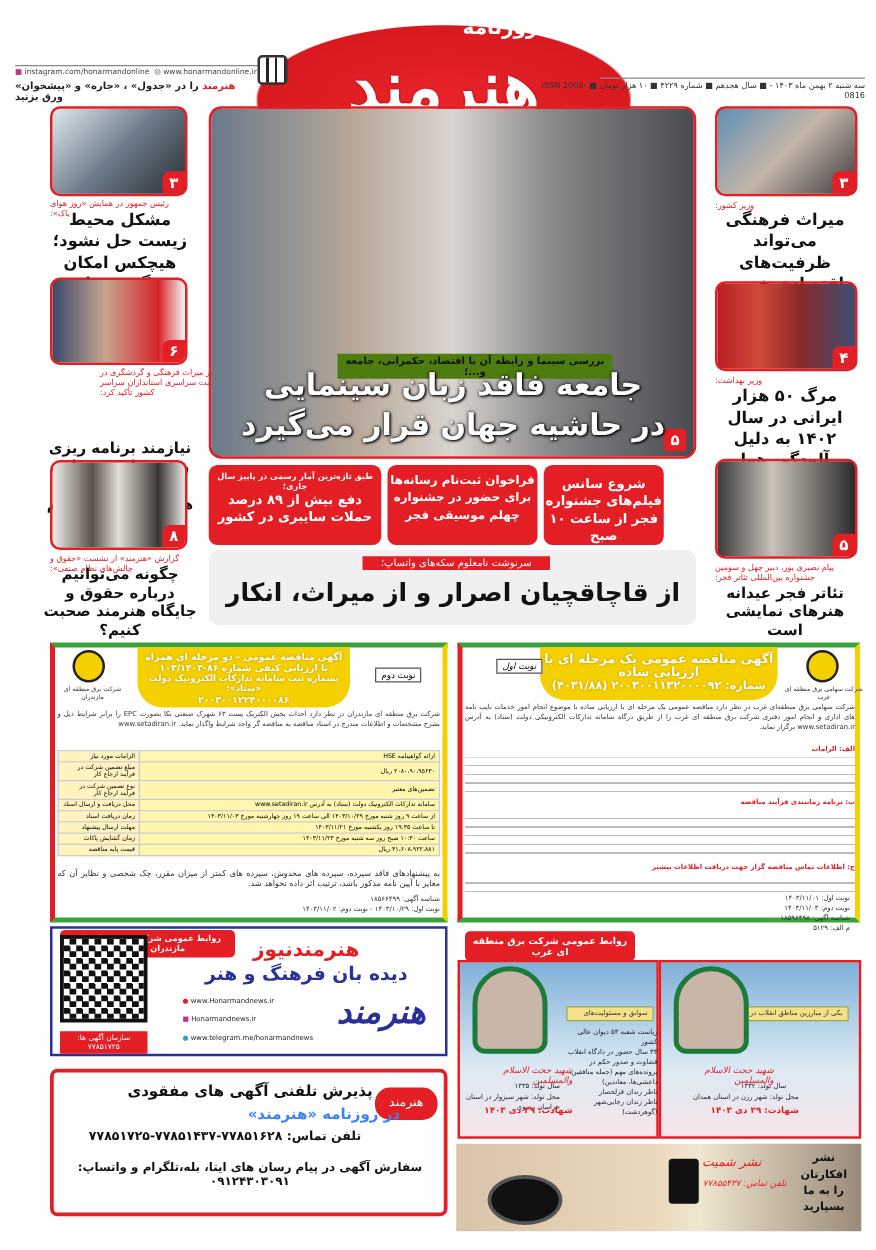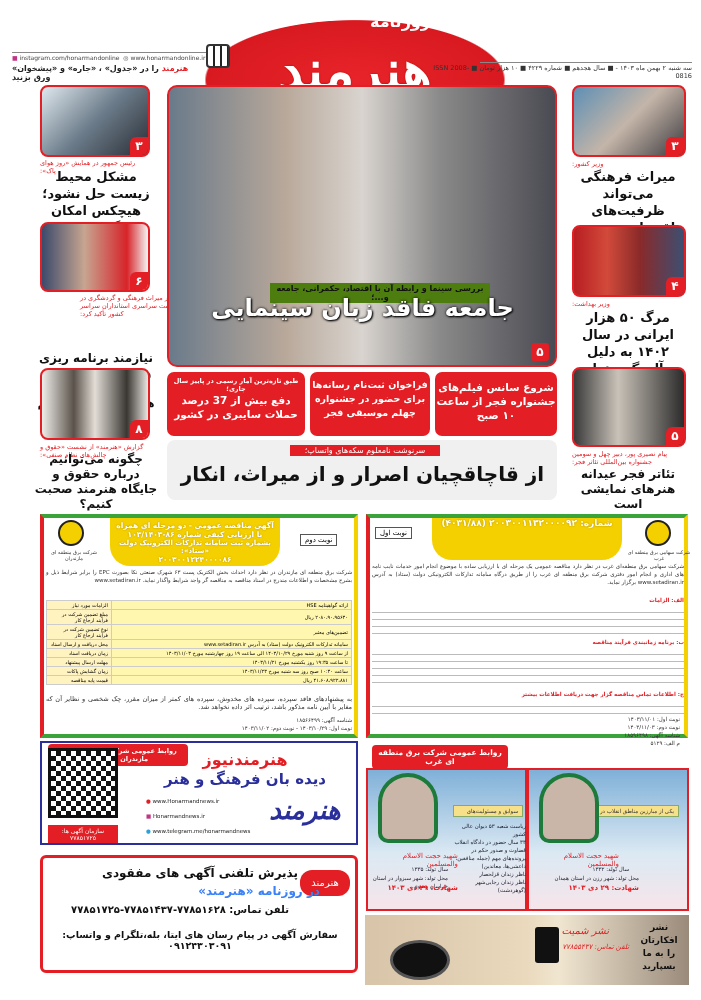--- a/index.html
+++ b/index.html
@@ -56,21 +56,21 @@
   
   .lost { left: 40px; top: 855px; width: 318px; height: 118px; border: 3px solid #e31e24; border-radius: 6px; }
   .lost-t1 { left: 80px; top: 866px; width: 240px; font-size: 12px; font-weight: bold; text-align: center; color: #111; }
   .lost-t2 { left: 80px; top: 884px; width: 240px; font-size: 12px; font-weight: bold; color: #3b82f6; }
   .lost-phones { left: 55px; top: 904px; width: 250px; font-size: 10px; font-weight: bold; text-align: center; color: #111; }
   .lost-wa { left: 45px; top: 929px; width: 310px; font-size: 9.5px; font-weight: bold; text-align: center; color: #111; }
   .lost-logo { left: 300px; top: 870px; width: 50px; height: 26px; background: #e31e24; border-radius: 12px; color: #fff; font-size: 10px; text-align: center; line-height: 26px; }
   
   .poster { position: absolute; top: 768px; height: 143px; border: 2px solid #e31e24; background: linear-gradient(180deg,#7fb0d8 0%,#dbe9f3 60%,#f7e5ea 100%); }
   .poster .frame { position: absolute; top: 20px; width: 60px; height: 70px; border: 4px solid #1d7a3a; border-radius: 30px 30px 10px 10px; background: #c9b6a8; }
-  .poster .name { position: absolute; font-size: 7px; color: #e31e24; }
+  .poster .name { position: absolute; font-size: 7px; color: #e31e24; font-style: italic; }
   .poster .info { position: absolute; font-size: 5.5px; color: #223; line-height: 8px; text-align: right; }
   .poster .caption { position: absolute; background: #f7e08a; border: 1px solid #8a6; font-size: 5.5px; padding: 2px 4px; color: #333; }
   .poster .date { position: absolute; font-size: 7px; font-weight: bold; color: #e31e24; }
   
   .pub { left: 365px; top: 915px; width: 324px; height: 70px; background: linear-gradient(90deg,#d8c4a8 0%,#ead9bd 50%,#f0e6d0 60%,#9a8a7a 100%); }
 </style>
 </head>
 <body>
 
 <div class="abs masthead-bg"></div>
@@ -124,42 +124,44 @@
 </div>
 <div class="kicker" style="left:40px;top:443px;width:110px;">گزارش «هنرمند» از نشست «حقوق و چالش‌های نظام صنفی»:</div>
 <div class="side-title" style="left:34px;top:452px;width:124px;font-size:12px;line-height:15px;">چگونه می‌توانیم درباره حقوق و جایگاه هنرمند صحبت کنیم؟</div>
 
 <div class="abs hero">
   <span class="page-badge" style="right:auto;left:auto;right:6px;bottom:4px;border-radius:3px;">۵</span>
 </div>
 <div class="abs hero-kicker">بررسی سینما و رابطه آن با اقتصاد، حکمرانی، جامعه و...؛</div>
 <div class="abs hero-title">
   <div>جامعه فاقد زبان سینمایی</div>
-</div>
-
-<div class="redbox" style="left:435px;width:122px;">
+  <div>در حاشیه جهان قرار می‌گیرد</div>
+</div>
+
+<div class="redbox" style="left:435px;width:96px;">
   <span class="t" style="margin-top:8px;">شروع سانس فیلم‌های جشنواره فجر از ساعت ۱۰ صبح</span>
 </div>
 <div class="redbox" style="left:310px;width:120px;">
   <span class="t" style="margin-top:6px;font-size:9.5px;">فراخوان ثبت‌نام رسانه‌ها برای حضور در جشنواره چهلم موسیقی فجر</span>
 </div>
 <div class="redbox" style="left:167px;width:138px;">
   <span class="k">طبق تازه‌ترین آمار رسمی در پاییز سال جاری؛</span>
-  <span class="t">دفع بیش از 37 درصد حملات سایبری در کشور</span>
+  <span class="t">دفع بیش از ۸۹ درصد حملات سایبری در کشور</span>
 </div>
 
 <div class="abs greybox"></div>
 <div class="abs grey-kicker">سرنوشت نامعلوم سکه‌های واتساپ؛</div>
 <div class="abs grey-title">از قاچاقچیان اصرار و از میراث، انکار</div>
 
 <div class="ad" style="left:366px;top:514px;width:322px;height:224px;"></div>
 <div class="ad-head" style="left:432px;top:518px;width:190px;height:42px;">
+  <div style="font-size:10px;margin-top:4px;">آگهی مناقصه عمومی یک مرحله ای با ارزیابی ساده</div>
   <div style="font-size:9px;direction:ltr;">شماره: ۲۰۰۳۰۰۱۱۳۲۰۰۰۰۹۲ (۴۰۳۱/۸۸)</div>
 </div>
-<div class="ad-round" style="left:375px;top:527px;">نوبت اول</div>
+<div class="ad-round" style="left:397px;top:527px;font-style:italic;">نوبت اول</div>
 <div class="ad-logo" style="left:645px;top:520px;"></div>
 <div class="ad-company" style="left:624px;top:549px;width:70px;">شرکت سهامی برق منطقه ای غرب</div>
 <div class="ad-text" style="left:372px;top:562px;width:312px;">شرکت سهامی برق منطقه‌ای غرب در نظر دارد مناقصه عمومی یک مرحله ای با ارزیابی ساده با موضوع انجام امور خدمات نایب نامه های اداری و انجام امور دفتری شرکت برق منطقه ای غرب را از طریق درگاه سامانه تدارکات الکترونیکی دولت (ستاد) به آدرس www.setadiran.ir برگزار نماید.</div>
 <div class="ad-text" style="left:372px;top:596px;width:312px;color:#e31e24;font-weight:bold;">الف: الزامات</div>
 <div class="ad-text" style="left:372px;top:606px;width:312px;height:30px;background:repeating-linear-gradient(180deg,#fff 0 6px,#bbb 6px 7px);"></div>
 <div class="ad-text" style="left:372px;top:638px;width:312px;color:#e31e24;font-weight:bold;">ب: برنامه زمانبندی فرآیند مناقصه</div>
 <div class="ad-text" style="left:372px;top:648px;width:312px;height:40px;background:repeating-linear-gradient(180deg,#fff 0 6px,#bbb 6px 7px);"></div>
 <div class="ad-text" style="left:372px;top:690px;width:312px;color:#e31e24;font-weight:bold;">ج: اطلاعات تماس مناقصه گزار جهت دریافت اطلاعات بیشتر</div>
 <div class="ad-text" style="left:372px;top:700px;width:312px;height:18px;background:repeating-linear-gradient(180deg,#fff 0 6px,#bbb 6px 7px);"></div>
 <div class="ad-dates" style="left:580px;top:715px;width:100px;">

